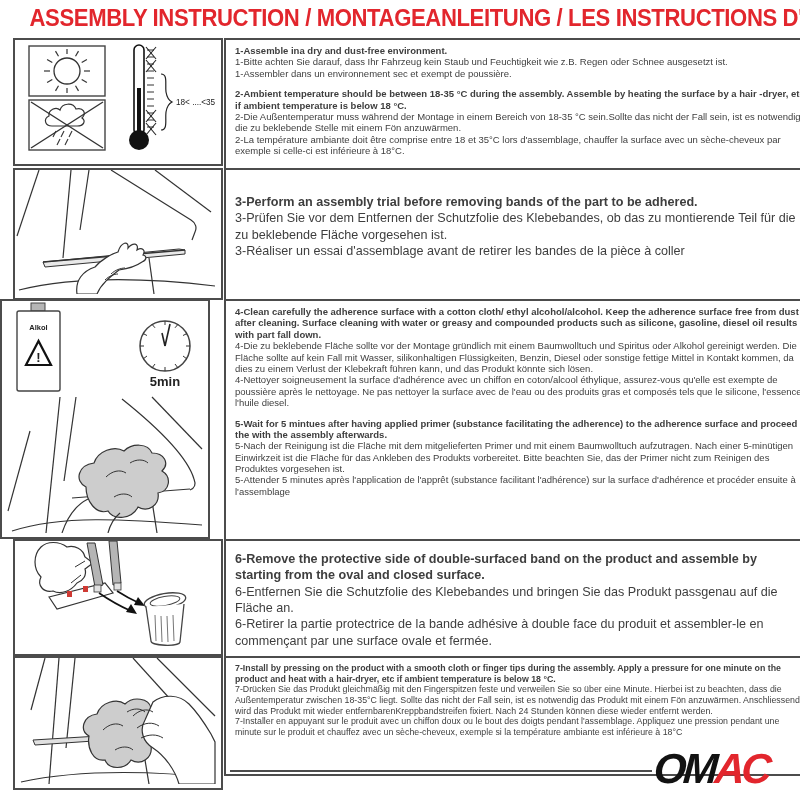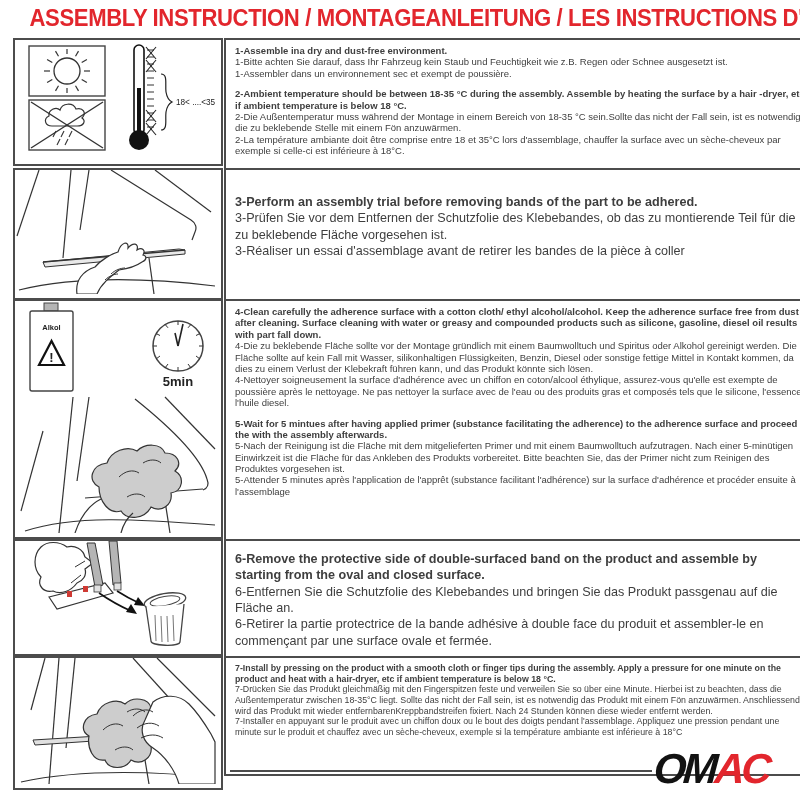--- a/index.html
+++ b/index.html
@@ -135,21 +135,21 @@
         <path d="M90,110 C94,106 99,104 103,104" fill="none" stroke="#333" stroke-width="1"></path>
       </g>
     </svg>
   </div>
   <div class="box tbox pad-mid" style="top:168px; left:224px; width:571px; height:128px;">
     <p class="t m b">3-Perform an assembly trial before removing bands of the part to be adhered.</p>
     <p class="t m">3-Prüfen Sie vor dem Entfernen der Schutzfolie des Klebebandes, ob das zu montierende Teil für die zu beklebende Fläche vorgesehen ist.</p>
     <p class="t m">3-Réaliser un essai d'assemblage avant de retirer les bandes de la pièce à coller</p>
   </div>
 
-  <div class="box" style="top:299px; left:13px; width:206px; height:236px;">
+  <div class="box" style="top:299px; left:0; width:206px; height:236px;">
     <svg width="202" height="232" viewBox="0 0 202 232">
 
       <g>
         <rect x="29" y="2" width="14" height="8" fill="#b5b5b5" stroke="#444" stroke-width="1"></rect>
         <rect x="15" y="10" width="43" height="80" rx="2" fill="#fff" stroke="#444" stroke-width="1.4"></rect>
         <text x="36.5" y="29" font-size="7.5" font-weight="bold" text-anchor="middle" class="lbl">Alkol</text>
         <path d="M36.5,40 L24,64 L49,64 Z" fill="#fff" stroke="#111" stroke-width="2.2"></path>
         <text x="36.5" y="61" font-size="13" font-weight="bold" text-anchor="middle" class="lbl">!</text>
       </g>
 

